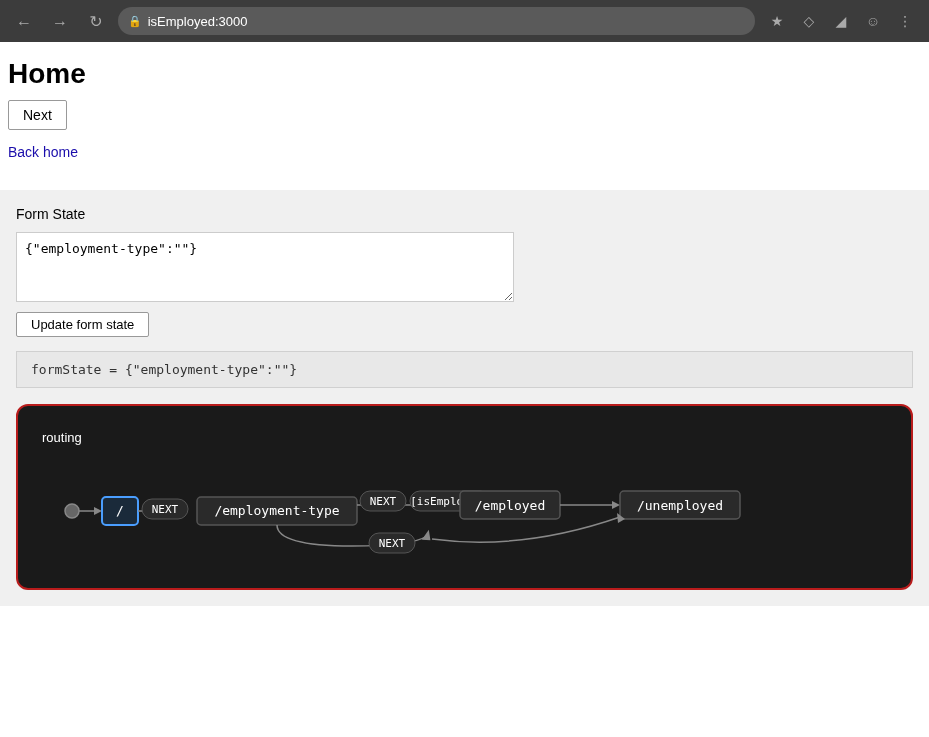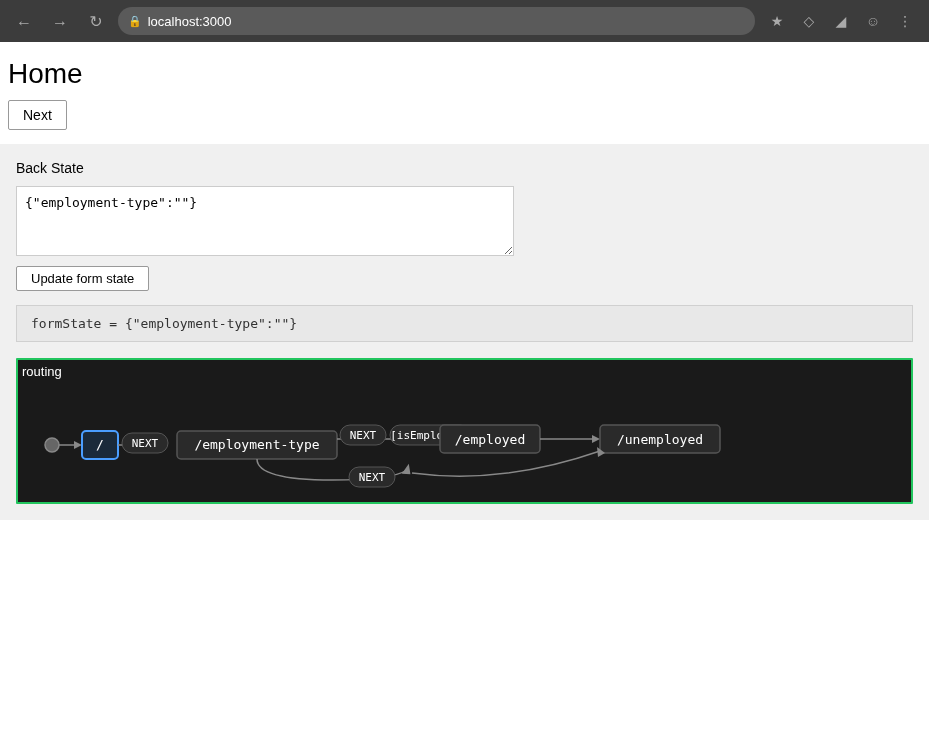--- a/index.html
+++ b/index.html
@@ -63,21 +63,21 @@
       border-radius: 50%;
     }
 
     
     .page-content {
       padding: 16px 8px;
     }
 
     .page-title {
       font-size: 28px;
-      font-weight: normal;
+      font-weight: bold;
       margin-bottom: 10px;
     }
 
     .page-description {
       font-size: 14px;
       margin-bottom: 18px;
       color: #000;
     }
 
     .next-button {
@@ -143,60 +143,61 @@
       padding: 10px 14px;
       font-family: monospace;
       font-size: 13px;
       color: #333;
       margin-bottom: 16px;
     }
 
     
     .routing-diagram {
       background: #1a1a1a;
-      border: 2px solid #22c55e;
-      border-radius: 1px;
-      padding: 4px;
+      border: 2px solid #b91c1c;
+      border-radius: 12px;
+      padding: 24px;
       position: relative;
     }
 
     .routing-label {
       color: #fff;
       font-size: 13px;
       margin-bottom: 16px;
       font-family: Arial, sans-serif;
     }
   </style>
 </head>
 <body>
 
 <div class="browser-chrome">
   <button class="browser-nav-btn">←</button>
   <button class="browser-nav-btn">→</button>
   <button class="browser-nav-btn">↻</button>
   <div class="browser-address-bar">
     <span class="lock-icon">🔒</span>
-    <span>localhost:3000</span>
+    <span>isEmployed:3000</span>
   </div>
   <div class="browser-actions">
     <button class="browser-action-btn">★</button>
     <button class="browser-action-btn">◇</button>
     <button class="browser-action-btn">◢</button>
     <button class="browser-action-btn">☺</button>
     <button class="browser-action-btn">⋮</button>
   </div>
 </div>
 
 <div class="page-content">
   <h1 class="page-title">Home</h1>
   <button class="next-button">Next</button>
+  <a href="#" class="back-home-link">Back home</a>
 
   
   <div class="form-state-panel">
-    <div class="form-state-label">Back State</div>
+    <div class="form-state-label">Form State</div>
     <textarea class="form-state-textarea" style="">{"employment-type":""}</textarea>
     <button class="update-form-state-btn">Update form state</button>
     <div class="form-state-display">formState = {"employment-type":""}</div>
 
     
     <div class="routing-diagram">
       <div class="routing-label">routing</div>
 
       
       <svg width="820" height="100" viewBox="0 0 820 100" style="overflow: visible;">

